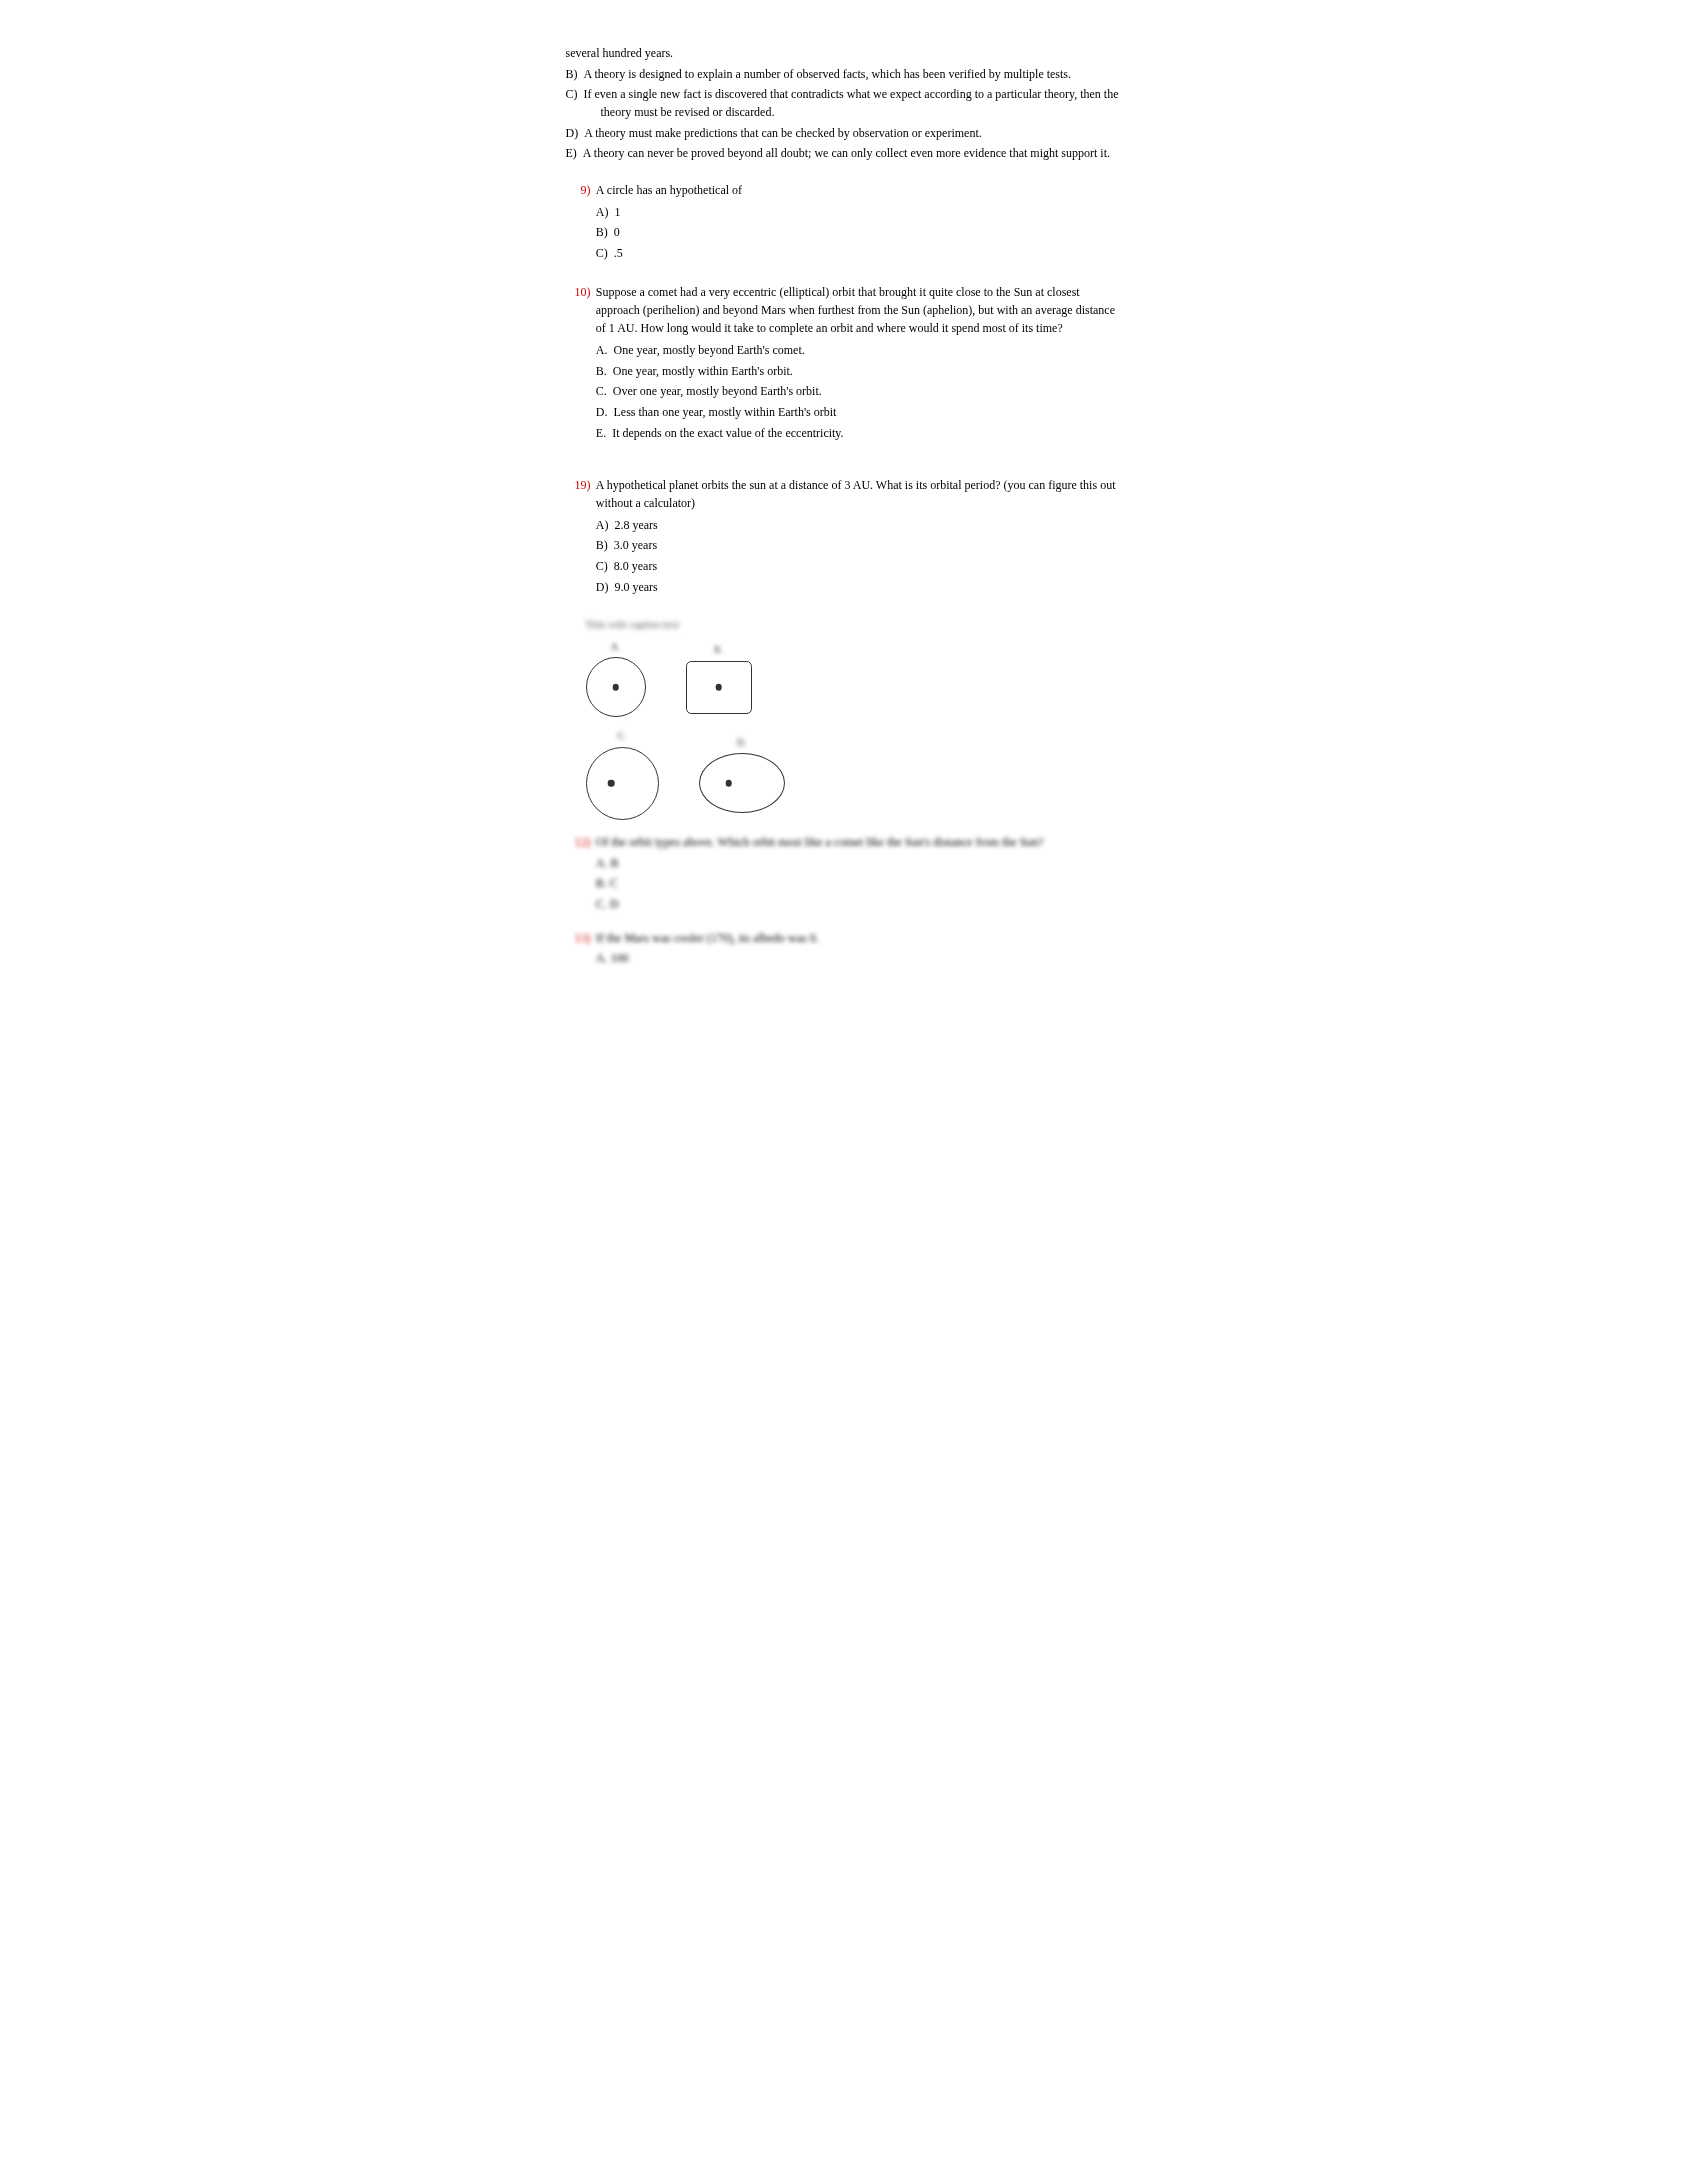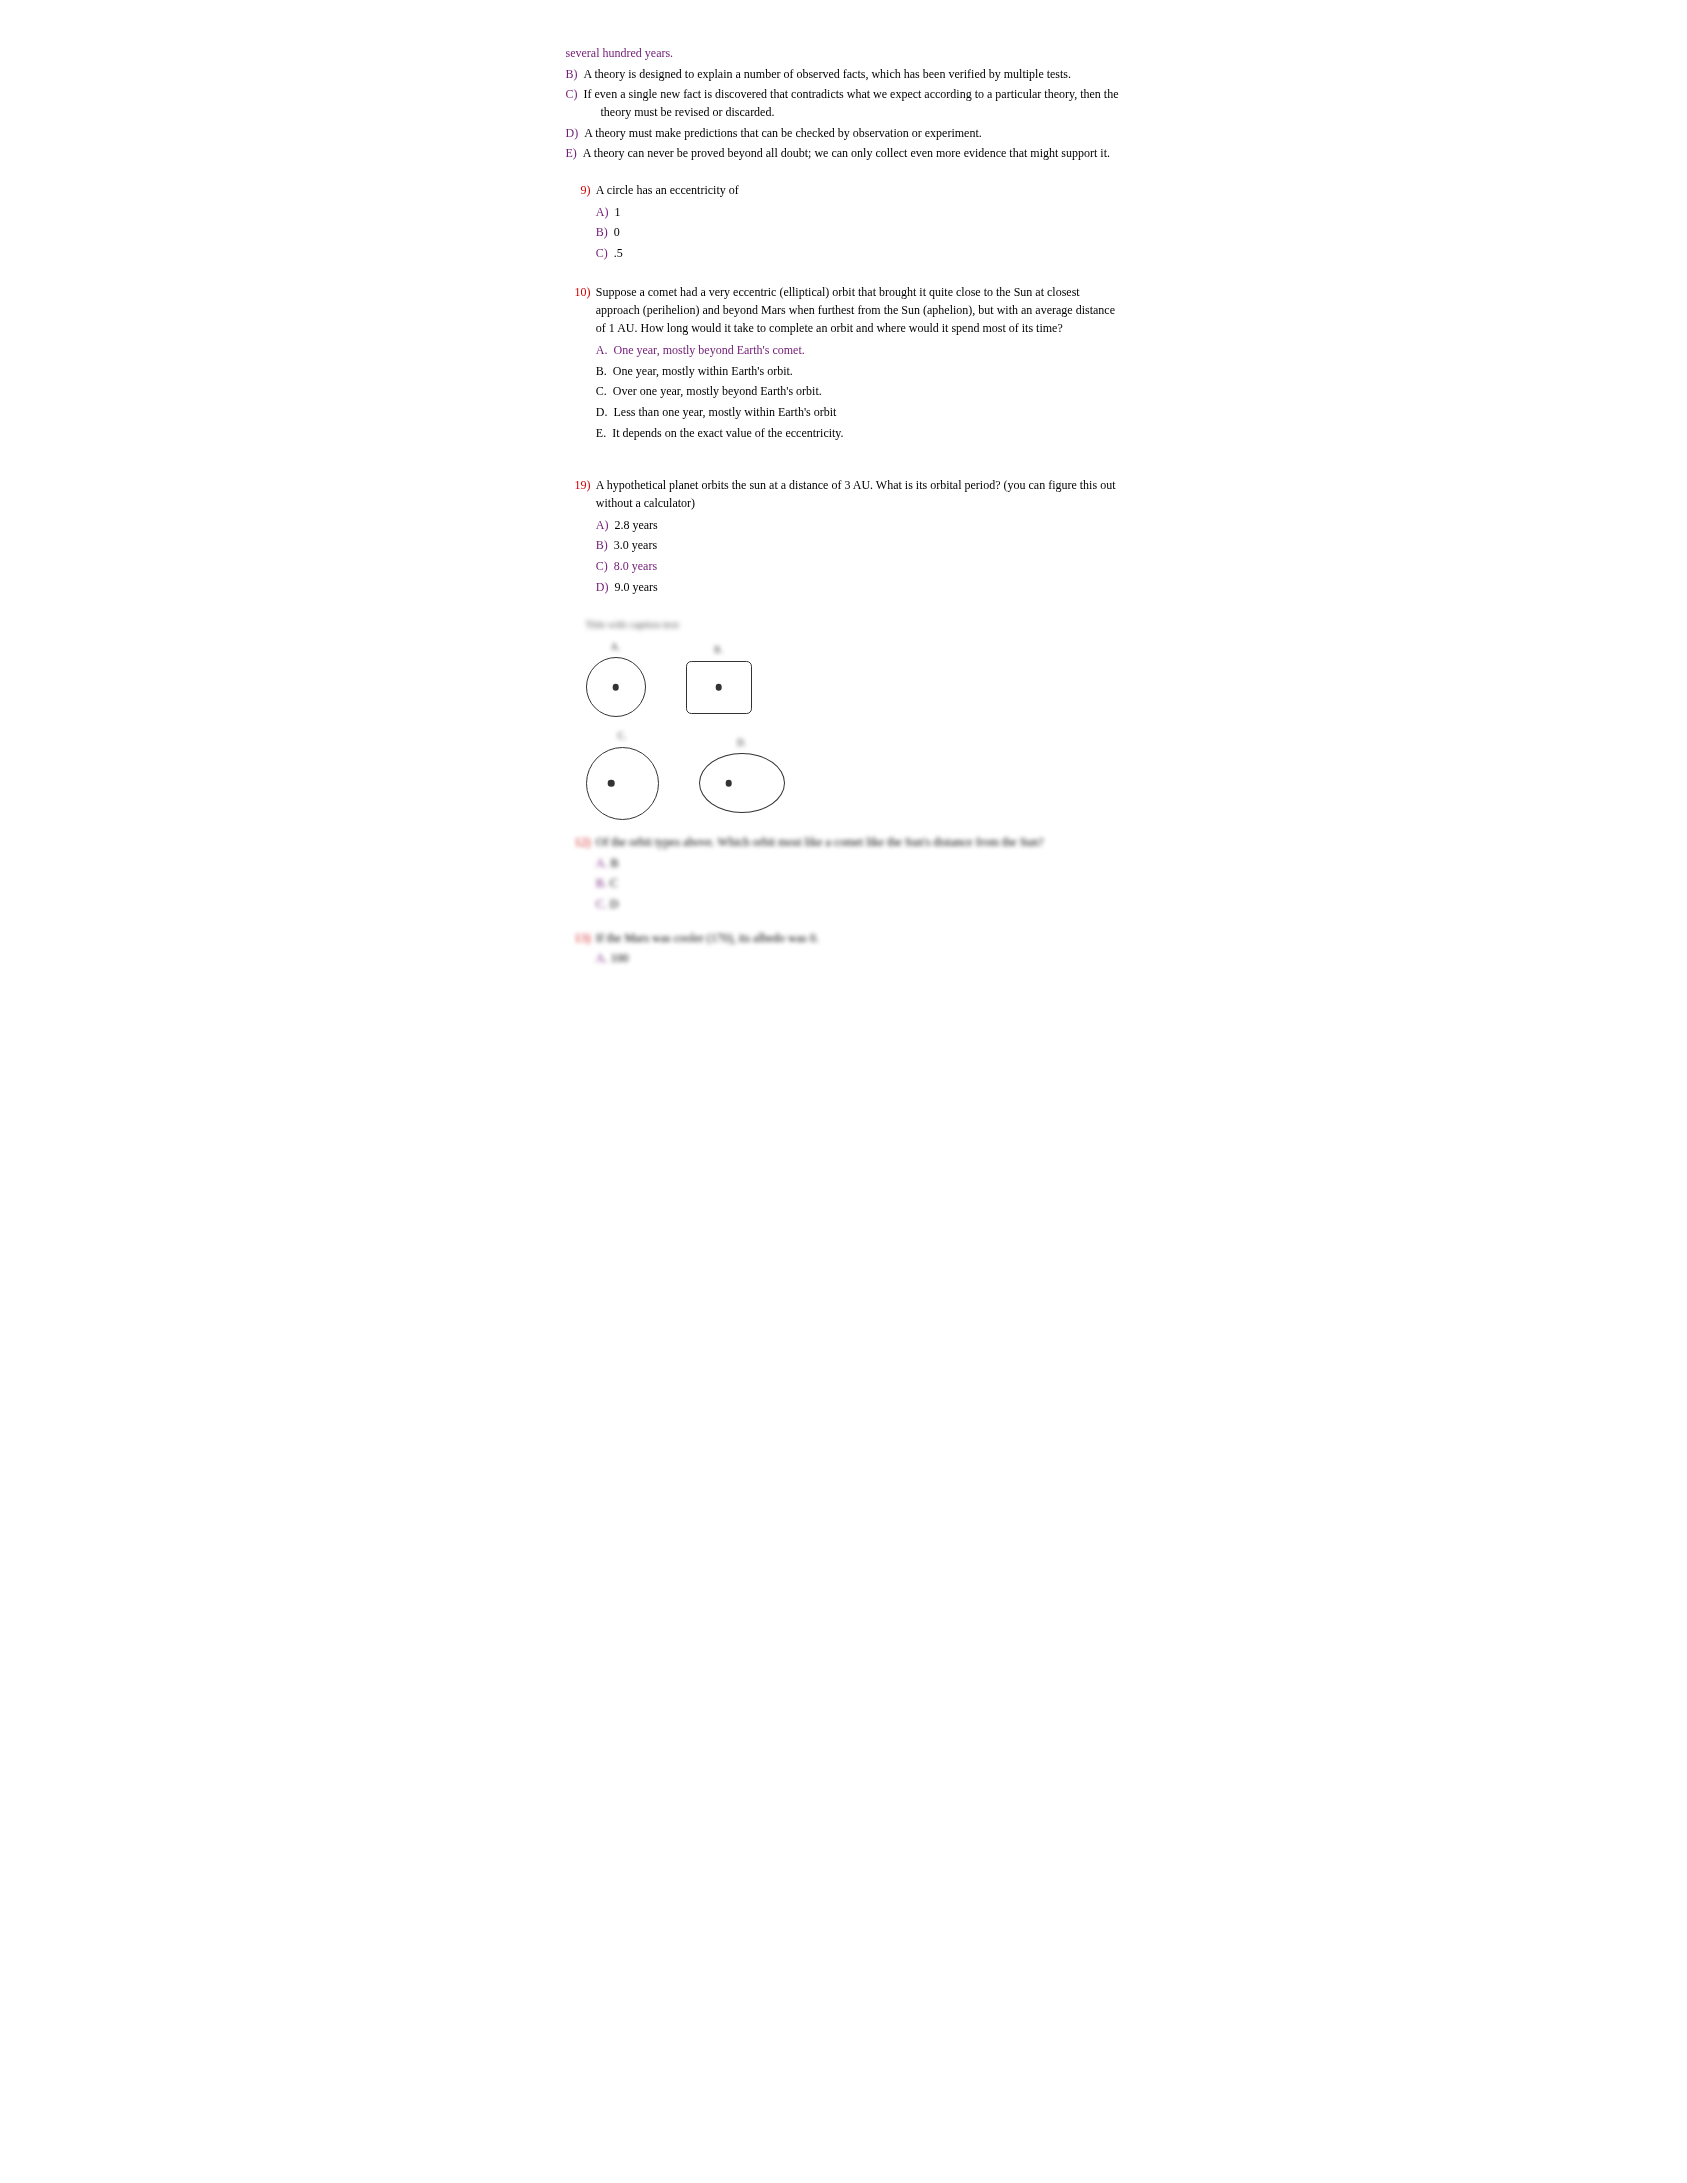--- a/index.html
+++ b/index.html
@@ -13,21 +13,21 @@
       font-family: 'Times New Roman', Times, serif;
       font-size: 12px;
       color: #000000;
       padding: 40px 53px;
       max-width: 662px;
       margin: 0 auto;
       line-height: 1.5;
     }
 
     .red {
-      color: #701a75;
+      color: #000000;
     }
 
     .answer-list {
       list-style: none;
       padding-left: 0;
       margin-top: 4px;
     }
 
     .answer-list li {
       margin-bottom: 2.6px;
@@ -148,21 +148,21 @@
     <li>
       <span class="red">E)</span>&nbsp;&nbsp;A theory can never be proved beyond all doubt; we can only collect even more evidence that might support it.
     </li>
   </ul>
 </div>
 
 <div class="question-block">
   <div class="question-row">
     <span class="question-number-col">9)</span>
     <div class="question-body">
-      <span>A circle has an eccentricity of</span>
+      <span>A circle has an hypothetical of</span>
       <ul class="answer-list">
         <li>
           <span class="red">A)</span>&nbsp;&nbsp;1
         </li>
         <li>
           <span class="red">B)</span>&nbsp;&nbsp;0
         </li>
         <li>
           <span class="red">C)</span>&nbsp;&nbsp;.5
         </li>

